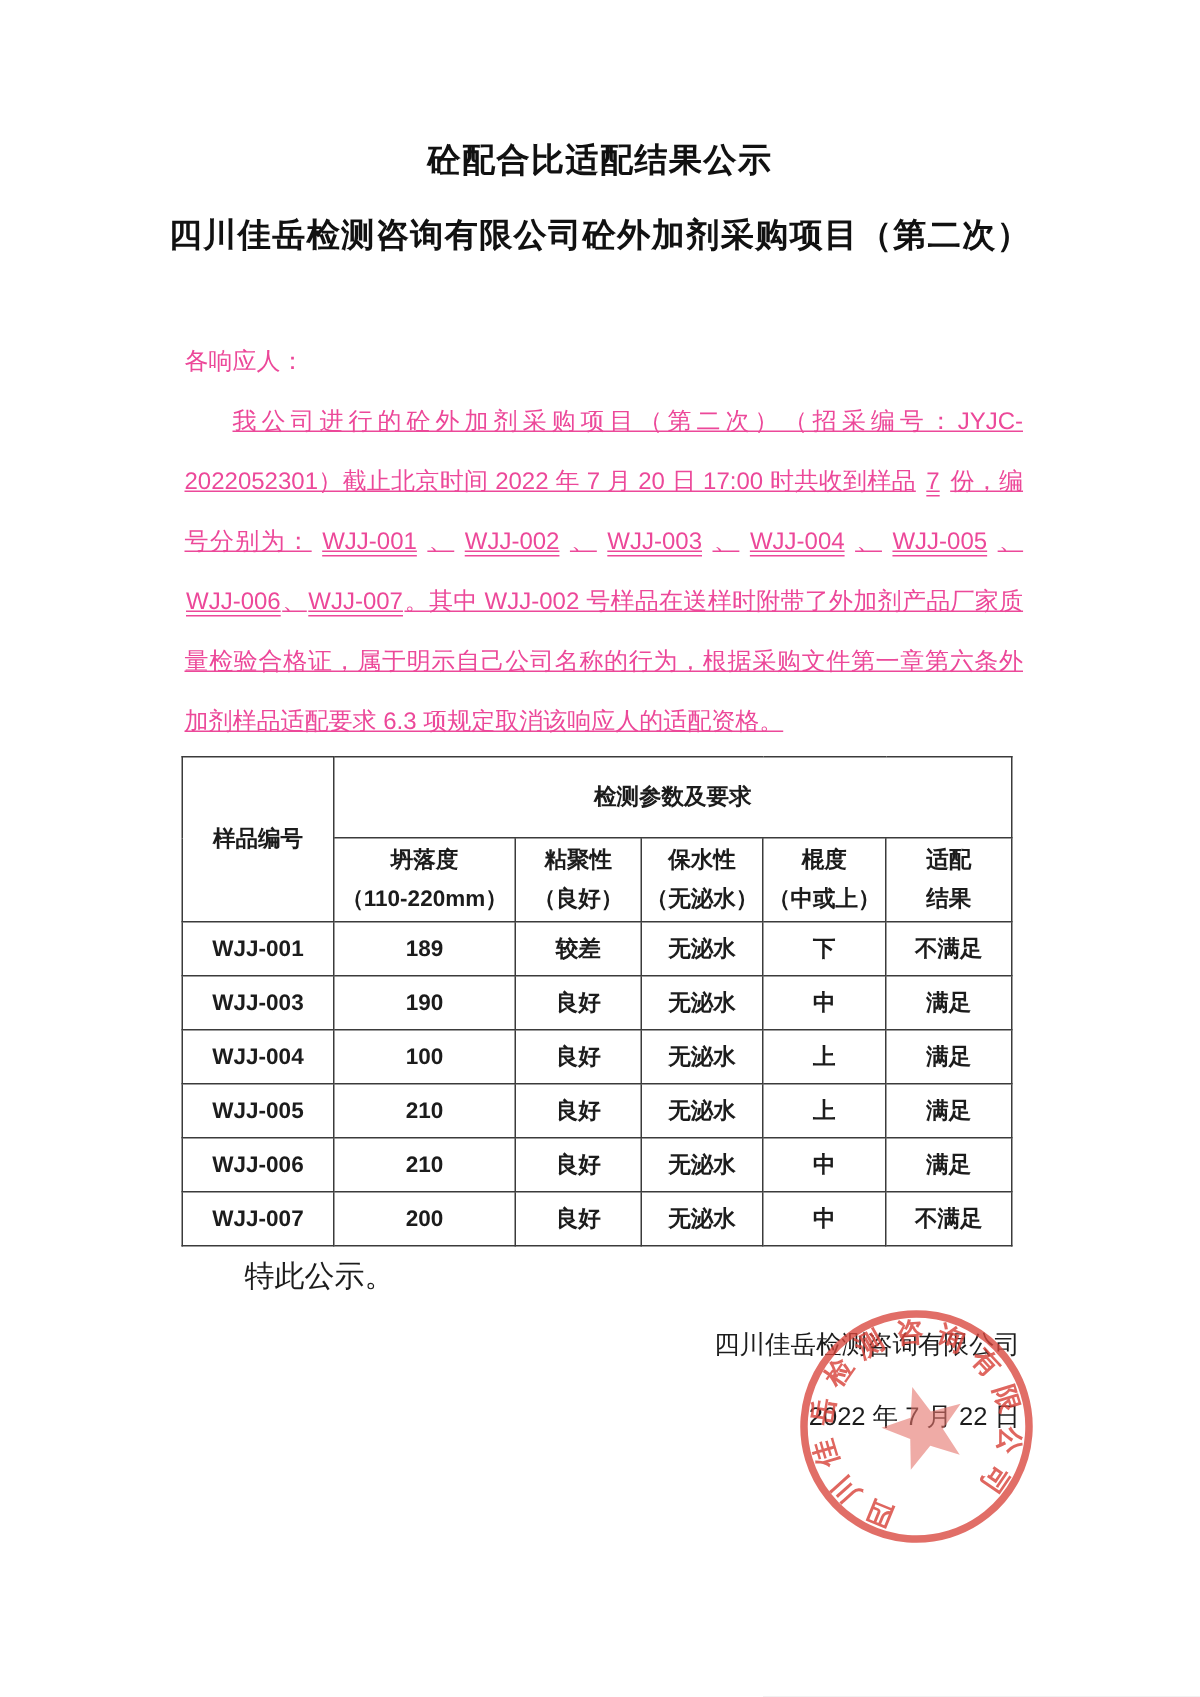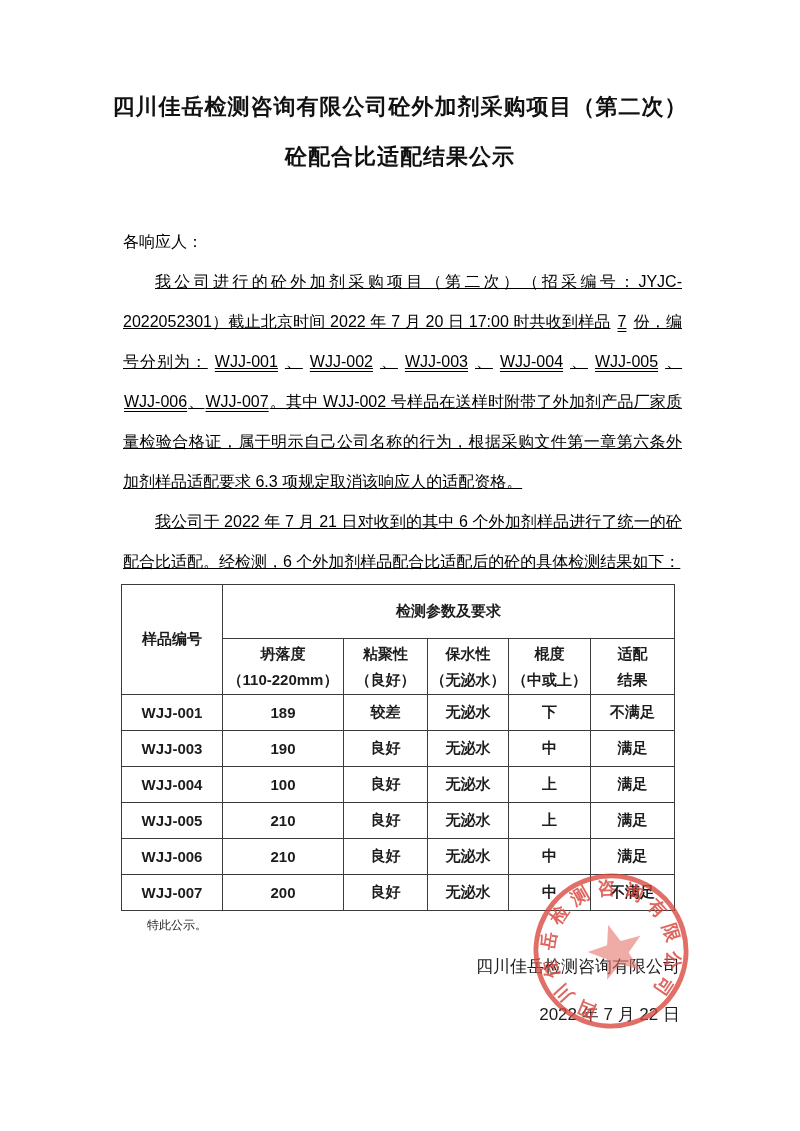--- a/index.html
+++ b/index.html
@@ -21,21 +21,21 @@
     font-weight: bold;
     line-height: 50px;
     letter-spacing: 1px;
     color: #111;
   }
   .content {
     margin: 40px 118px 0 123px;
     font-size: 16px;
     line-height: 40px;
     text-align: justify;
-    color: #000000;
+    color: #ec4899;
   }
   .content p { margin: 0; }
   .indent { text-indent: 2em; text-decoration: underline; }
   .u-wide {
     text-decoration: underline;
     text-underline-offset: 4px;
     padding: 0 7px;
     white-space: nowrap;
   }
   .u-tight {
@@ -58,21 +58,21 @@
     vertical-align: middle;
     font-weight: bold;
     padding: 0;
   }
   tr.hdr-1 { height: 54px; }
   tr.hdr-2 { height: 56px; }
   tr.data-row { height: 36px; }
   .hdr-sub { line-height: 26px; }
   .closing {
     margin: 6px 118px 0 123px;
-    font-size: 12px;
+    font-size: 20px;
     text-indent: 2em;
   }
   .signature {
     margin: 20px 120px 0 0;
     text-align: right;
     font-size: 17px;
   }
   .signature .company { line-height: 26px; }
   .signature .date { margin-top: 22px; line-height: 26px; }
   .stamp {
@@ -81,28 +81,27 @@
     top: 856px;
     pointer-events: none;
   }
 </style>
 </head>
 <body>
 
 <div class="page">
 
   <div class="title-block">
+    <div>砼配合比适配结果公示</div>
     <div>四川佳岳检测咨询有限公司砼外加剂采购项目（第二次）</div>
-    <div>砼配合比适配结果公示</div>
   </div>
 
   <div class="content">
     <p>各响应人：</p>
     <p class="indent"><span>我公司进行的砼外加剂采购项目（第二次）（招采编号：JYJC-2022052301）截止北京时间 2022 年 7 月 20 日 17:00 时共收到样品</span><span class="u-wide">7</span><span>份，编号分别为：</span><span class="u-wide">WJJ-001</span><span>、</span><span class="u-wide">WJJ-002</span><span>、</span><span class="u-wide">WJJ-003</span><span>、</span><span class="u-wide">WJJ-004</span><span>、</span><span class="u-wide">WJJ-005</span><span>、</span><span class="u-tight">WJJ-006</span><span>、</span><span class="u-tight">WJJ-007</span><span>。</span><span>其中 WJJ-002 号样品在送样时附带了外加剂产品厂家质量检验合格证，属于明示自己公司名称的行为，根据采购文件第一章第六条外加剂样品适配要求 6.3 项规定取消该响应人的适配资格。</span></p>
-    <p class="indent">我公司于 2022 年 7 月 21 日对收到的其中 6 个外加剂样品进行了统一的砼配合比适配。经检测，6 个外加剂样品配合比适配后的砼的具体检测结果如下：</p>
   </div>
 
   <table class="results">
     <colgroup>
       <col style="width:101px">
         <col style="width:121px">
         <col style="width:84px">
       <col style="width:81px">
         <col style="width:82px">
         <col style="width:84px">

